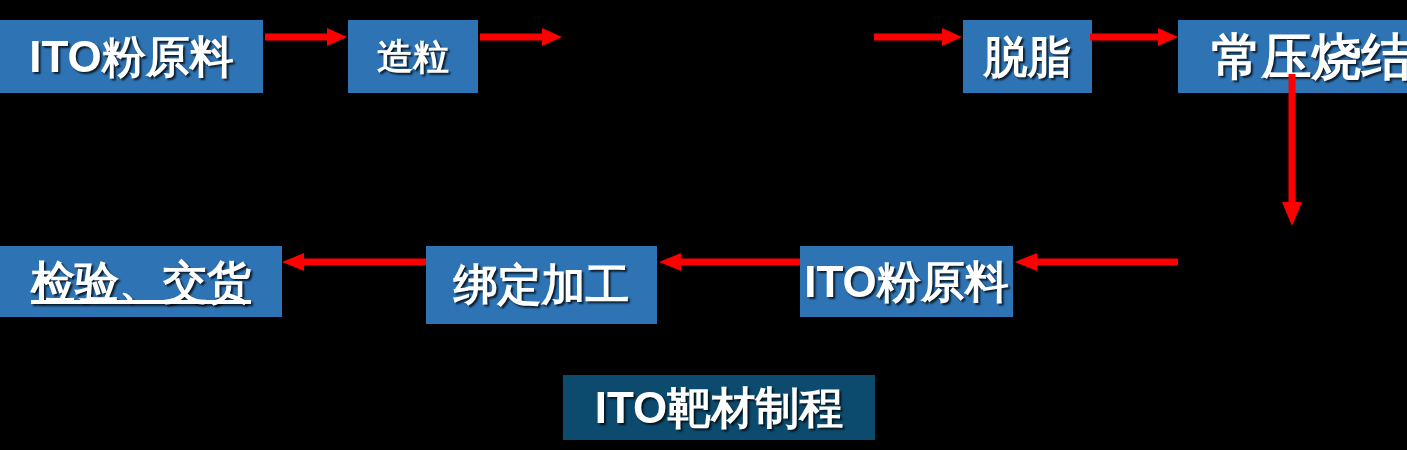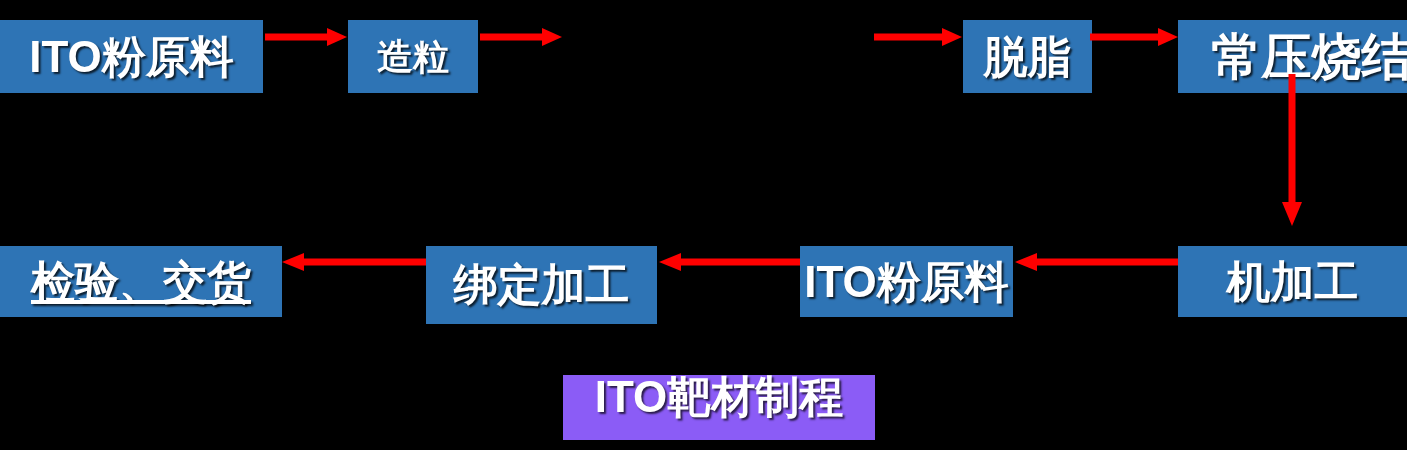--- a/index.html
+++ b/index.html
@@ -29,24 +29,24 @@
     text-shadow: 2px 2px 2px rgba(0,0,0,0.75);
     letter-spacing: 0px;
     user-select: none;
     margin-top: 20px;
   }
   .node-label {
     display: block;
   }
   .title-box {
     position: absolute;
-    background: #8b5cf6;
+    background: #0c4a6e;
     color: #FFFFFF;
     display: flex;
-    align-items: flex-start;
+    align-items: center;
     justify-content: center;
     box-sizing: border-box;
     font-weight: bold;
     line-height: 1;
     white-space: nowrap;
     text-shadow: 2px 2px 2px rgba(0,0,0,0.7);
     user-select: none;
   }
   
   .arrow-h {
@@ -149,21 +149,18 @@
     <span class="node-label">ITO粉原料</span>
   </div>
 
   <div class="arrow-h" style="left:1015px; top:251px; width:163px;">
     <svg viewBox="0 0 163 22" preserveAspectRatio="none">
       <line x1="163" y1="11" x2="20" y2="11" stroke="#FF0000" stroke-width="7"></line>
       <polygon points="22,2 0,11 22,20" fill="#FF0000"></polygon>
     </svg>
   </div>
 
-  <div class="node" style="left:1178px; top:226px; width:229px; height:71px; font-size:44px;">
-    <span class="node-label">机加工</span>
-  </div>
 
   <div class="title-box" style="left:563px; top:375px; width:312px; height:65px; font-size:44px;">
     <span class="node-label">ITO靶材制程</span>
   </div>
 
 </div>
 
 </body></html>

